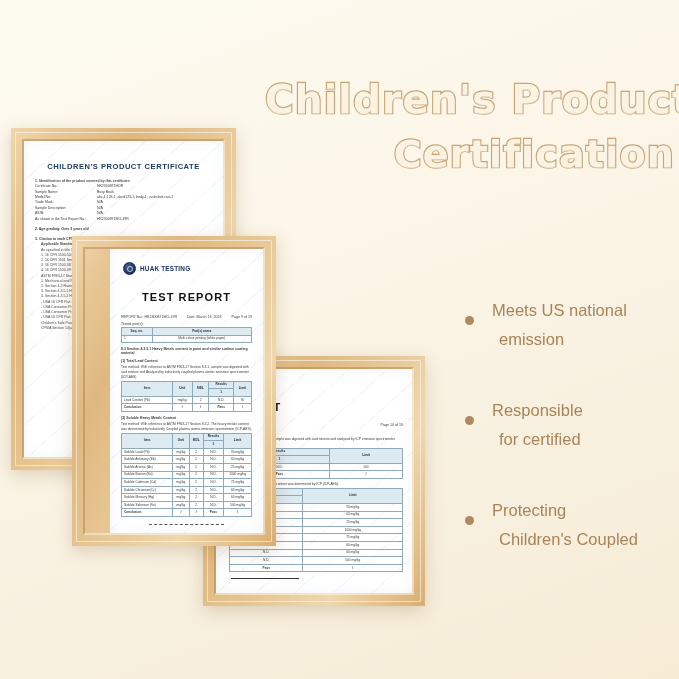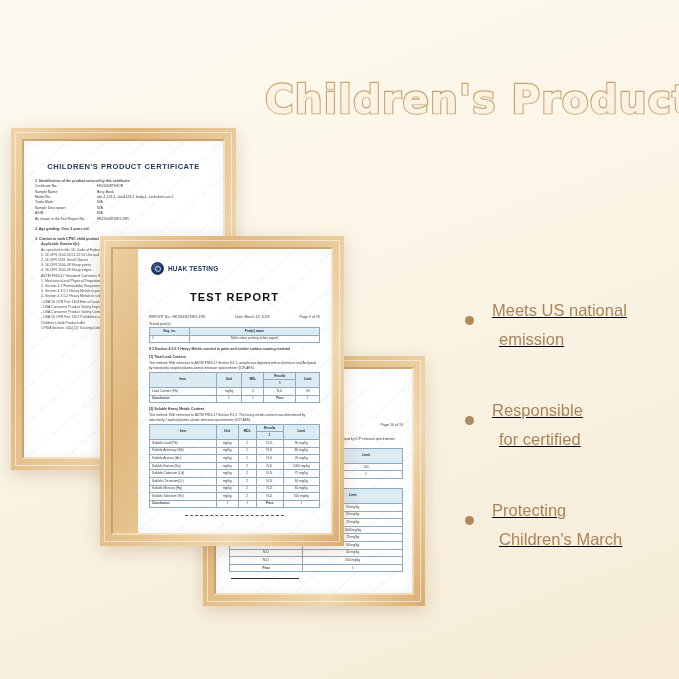--- a/index.html
+++ b/index.html
@@ -19,21 +19,21 @@
     font-weight:700;font-size:39px;line-height:55px;letter-spacing:1.2px;
     color:#faf3e4;
     -webkit-text-stroke:2.4px #c9a574;
     paint-order:stroke fill;
     text-shadow:0 1px 0 #e3cdaa;
     white-space:nowrap;
   }
   .heading .line2{font-size:38px;}
 
   
-  .bullets{position:absolute;left:462px;top:296px;width:215px;text-decoration:underline;}
+  .bullets{position:absolute;left:462px;top:296px;width:215px;}
   .bullet{position:relative;margin-bottom:42px;}
   .bullet .dot{position:absolute;left:3px;top:20px;width:9px;height:9px;border-radius:50%;
                background:#b08a5f;}
   .bullet .txt{margin-left:30px;color:#a98458;font-size:16.5px;line-height:29px;
                font-family:"Liberation Sans",sans-serif;}
   .bullet .txt .l2{padding-left:7px;display:block;}
 
   
   .frame{position:absolute;
      background:
@@ -52,21 +52,21 @@
     background-image:
       repeating-linear-gradient(-42deg,rgba(232,238,246,.55) 0 1px,transparent 1px 26px);
     box-shadow:inset 0 0 14px rgba(190,200,215,.18);
   }
 
   
   #frame1{left:11px;top:128px;width:225px;height:342px;text-decoration:underline;}
   
   #frame3{left:203px;top:356px;width:222px;height:250px;}
   
-  #frame2{left:100px;top:236px;width:244px;height:310px;z-index:5;padding-left:38px;}
+  #frame2{left:72px;top:236px;width:204px;height:310px;z-index:5;padding-left:38px;}
 
   
   .doc{position:absolute;inset:0;padding:9px 11px;box-sizing:border-box;
        color:#3a3a3a;}
   .cert-title{text-align:center;color:#1e3c63;font-size:7.6px;font-weight:700;
               letter-spacing:.5px;margin:12px 0 8px;}
   .tiny{font-size:3.5px;line-height:5.2px;color:#4a4a4a;}
   .kv{display:flex;font-size:3.5px;line-height:5.4px;}
   .kv .k{width:62px;flex:none;}
   .kv .v{flex:1;}
@@ -392,30 +392,31 @@
               </tbody>
             </table>
           </div>
         <div class="endrule"></div>
       </div>
     </div>
   </div>
 
   <div class="heading">
     <div class="line">Children's Product</div>
+    <div class="line line2">Certification</div>
   </div>
 
   <div class="bullets" id="bullets">
       <div class="bullet">
         <span class="dot"></span>
         <div class="txt">Meets US national<span class="l2">emission</span></div>
       </div>
       <div class="bullet">
         <span class="dot"></span>
         <div class="txt">Responsible<span class="l2">for certified</span></div>
       </div>
       <div class="bullet">
         <span class="dot"></span>
-        <div class="txt">Protecting<span class="l2">Children's March</span></div>
+        <div class="txt">Protecting<span class="l2">Children's Coupled</span></div>
       </div>
     </div>
 
 </div>
 
 </body></html>

